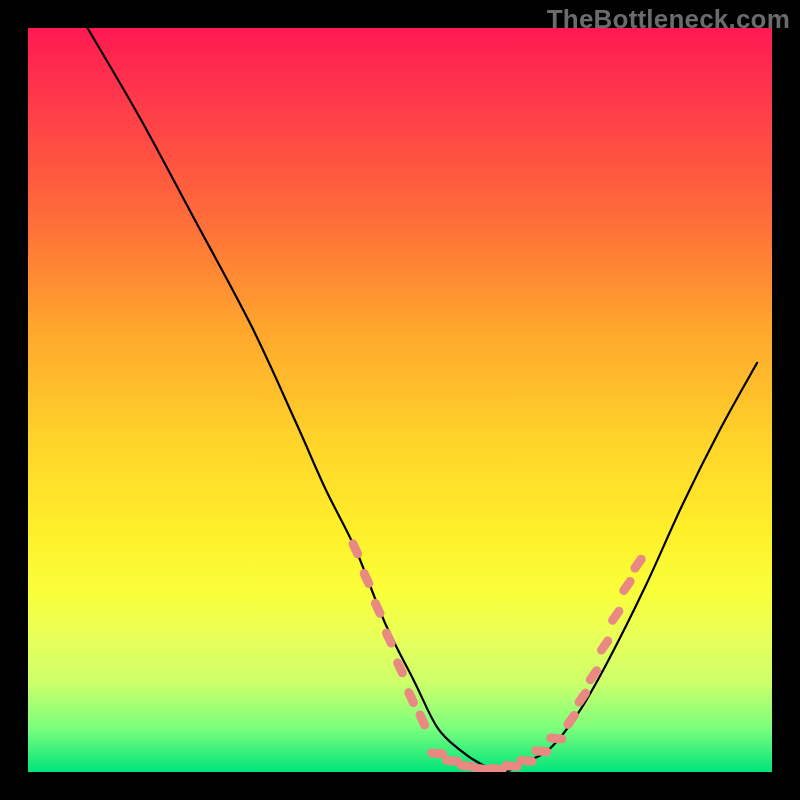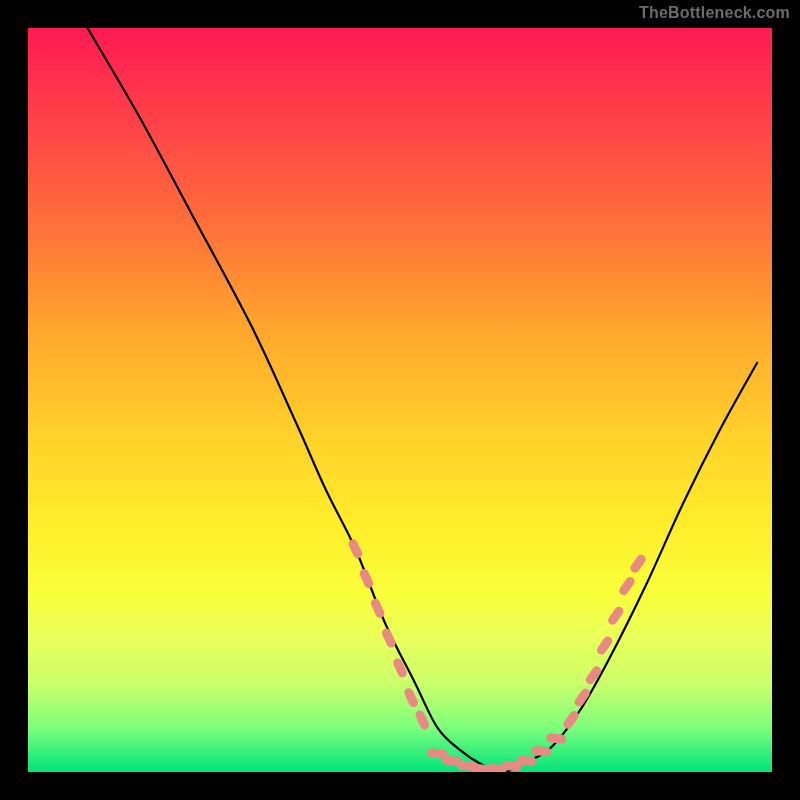--- a/index.html
+++ b/index.html
@@ -15,21 +15,21 @@
     position: relative;
     width: 800px;
     height: 800px;
     background: #000;
   }
   .watermark {
     position: absolute;
     top: 4px;
     right: 10px;
     color: #6b6b6b;
-    font-size: 16px;
+    font-size: 26px;
     font-weight: 600;
     letter-spacing: 0.2px;
     z-index: 10;
   }
   .plot-area {
     position: absolute;
     left: 28px;
     top: 28px;
     width: 744px;
     height: 744px;

